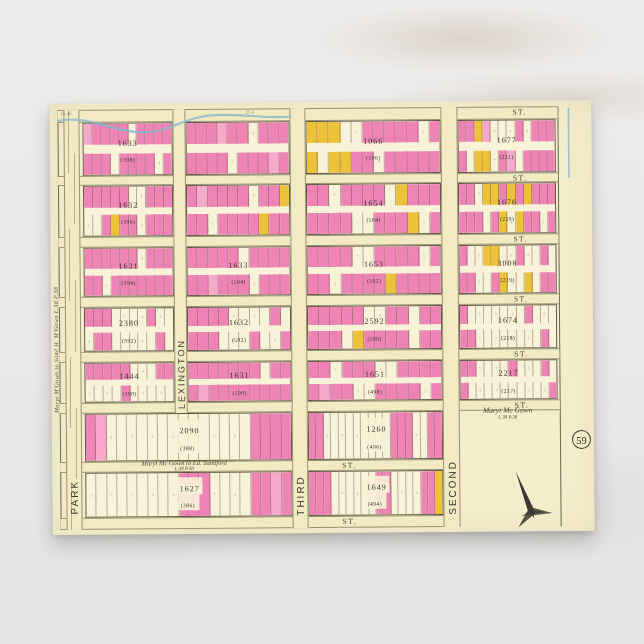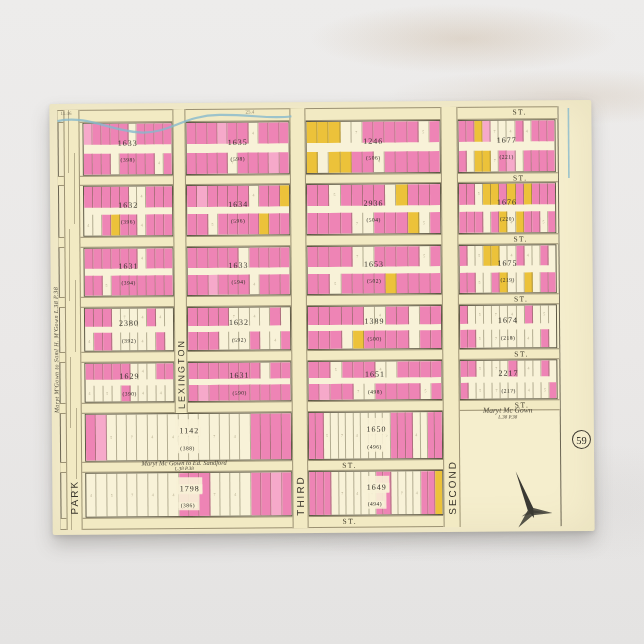--- a/index.html
+++ b/index.html
@@ -294,21 +294,21 @@
           <div class="lot" style="background: transparent;"></div>
           <div class="lot" style="background: transparent;">
             <i>4</i>
           </div>
           <div class="lot" style="background: transparent;"></div>
           <div class="lot" style="background: transparent;">
             <i>4</i>
           </div>
           <div class="lot" style="background: transparent;"></div>
         </div>
-        <div class="blk-label"><span><span class="num">1629</span><br><span class="sub">(390)</span></span></div>
+        <div class="blk-label"><span><span class="num">1444</span><br><span class="sub">(390)</span></span></div>
       </div>
       <div class="block" style="left: 136px; top: 19px; width: 104px; height: 53px; position: absolute;">
         <div class="lotrow top">
           <div class="lot" style="background: rgb(238, 132, 181);"></div>
           <div class="lot" style="background: rgb(238, 132, 181);"></div>
           <div class="lot" style="background: rgb(238, 132, 181);"></div>
           <div class="lot" style="background: rgb(246, 169, 202);"></div>
           <div class="lot" style="background: rgb(238, 132, 181);"></div>
           <div class="lot" style="background: rgb(238, 132, 181);"></div>
           <div class="lot" style="background: transparent;">
@@ -325,21 +325,20 @@
           <div class="lot" style="background: rgb(238, 132, 181);"></div>
           <div class="lot" style="background: transparent;">
             <i>7</i>
           </div>
           <div class="lot" style="background: rgb(238, 132, 181);"></div>
           <div class="lot" style="background: rgb(238, 132, 181);"></div>
           <div class="lot" style="background: rgb(238, 132, 181);"></div>
           <div class="lot" style="background: rgb(246, 169, 202);"></div>
           <div class="lot" style="background: rgb(238, 132, 181);"></div>
         </div>
-        <div class="blk-label"><span><span class="num">1635</span><br><span class="sub">(598)</span></span></div>
       </div>
       <div class="block" style="left: 136px; top: 82px; width: 104px; height: 51px; position: absolute;">
         <div class="lotrow top">
           <div class="lot" style="background: rgb(238, 132, 181);"></div>
           <div class="lot" style="background: rgb(246, 169, 202);"></div>
           <div class="lot" style="background: rgb(238, 132, 181);"></div>
           <div class="lot" style="background: rgb(238, 132, 181);"></div>
           <div class="lot" style="background: rgb(238, 132, 181);"></div>
           <div class="lot" style="background: rgb(238, 132, 181);"></div>
           <div class="lot" style="background: transparent;">
@@ -356,21 +355,20 @@
             <i>5</i>
           </div>
           <div class="lot" style="background: rgb(238, 132, 181);"></div>
           <div class="lot" style="background: rgb(238, 132, 181);"></div>
           <div class="lot" style="background: rgb(238, 132, 181);"></div>
           <div class="lot" style="background: rgb(238, 132, 181);"></div>
           <div class="lot" style="background: rgb(236, 194, 58);"></div>
           <div class="lot" style="background: rgb(238, 132, 181);"></div>
           <div class="lot" style="background: rgb(238, 132, 181);"></div>
         </div>
-        <div class="blk-label"><span><span class="num">1634</span><br><span class="sub">(596)</span></span></div>
       </div>
       <div class="block" style="left: 136px; top: 144px; width: 104px; height: 49px; position: absolute;">
         <div class="lotrow top">
           <div class="lot" style="background: rgb(238, 132, 181);"></div>
           <div class="lot" style="background: rgb(238, 132, 181);"></div>
           <div class="lot" style="background: rgb(238, 132, 181);"></div>
           <div class="lot" style="background: rgb(238, 132, 181);"></div>
           <div class="lot" style="background: rgb(238, 132, 181);"></div>
           <div class="lot" style="background: transparent;"></div>
           <div class="lot" style="background: rgb(238, 132, 181);"></div>
@@ -484,21 +482,21 @@
           <div class="lot" style="background: rgb(238, 132, 181);"></div>
           <div class="lot" style="background: transparent;">
             <i>4</i>
           </div>
           <div class="lot" style="background: rgb(238, 132, 181);"></div>
           <div class="lot" style="background: rgb(238, 132, 181);"></div>
           <div class="lot" style="background: rgb(238, 132, 181);"></div>
           <div class="lot" style="background: rgb(238, 132, 181);"></div>
           <div class="lot" style="background: rgb(238, 132, 181);"></div>
         </div>
-        <div class="blk-label"><span><span class="num">1246</span><br><span class="sub">(506)</span></span></div>
+        <div class="blk-label"><span><span class="num">1066</span><br><span class="sub">(506)</span></span></div>
       </div>
       <div class="block" style="left: 256px; top: 82px; width: 135px; height: 51px; position: absolute;">
         <div class="lotrow top">
           <div class="lot" style="background: rgb(238, 132, 181);"></div>
           <div class="lot" style="background: rgb(238, 132, 181);"></div>
           <div class="lot" style="background: transparent;">
             <i>5</i>
           </div>
           <div class="lot" style="background: rgb(238, 132, 181);"></div>
           <div class="lot" style="background: rgb(238, 132, 181);"></div>
@@ -521,21 +519,21 @@
           <div class="lot" style="background: transparent;"></div>
           <div class="lot" style="background: rgb(238, 132, 181);"></div>
           <div class="lot" style="background: rgb(238, 132, 181);"></div>
           <div class="lot" style="background: rgb(238, 132, 181);"></div>
           <div class="lot" style="background: rgb(236, 194, 58);"></div>
           <div class="lot" style="background: transparent;">
             <i>5</i>
           </div>
           <div class="lot" style="background: rgb(238, 132, 181);"></div>
         </div>
-        <div class="blk-label"><span><span class="num">2936</span><br><span class="sub">(504)</span></span></div>
+        <div class="blk-label"><span><span class="num">1654</span><br><span class="sub">(504)</span></span></div>
       </div>
       <div class="block" style="left: 256px; top: 144px; width: 135px; height: 49px; position: absolute;">
         <div class="lotrow top">
           <div class="lot" style="background: rgb(238, 132, 181);"></div>
           <div class="lot" style="background: rgb(238, 132, 181);"></div>
           <div class="lot" style="background: rgb(238, 132, 181);"></div>
           <div class="lot" style="background: rgb(238, 132, 181);"></div>
           <div class="lot" style="background: transparent;">
             <i>7</i>
           </div>
@@ -591,21 +589,21 @@
           <div class="lot" style="background: transparent;"></div>
           <div class="lot" style="background: rgb(236, 194, 58);"></div>
           <div class="lot" style="background: rgb(238, 132, 181);"></div>
           <div class="lot" style="background: rgb(238, 132, 181);"></div>
           <div class="lot" style="background: rgb(238, 132, 181);"></div>
           <div class="lot" style="background: rgb(238, 132, 181);"></div>
           <div class="lot" style="background: transparent;"></div>
           <div class="lot" style="background: rgb(238, 132, 181);"></div>
           <div class="lot" style="background: rgb(238, 132, 181);"></div>
         </div>
-        <div class="blk-label"><span><span class="num">1389</span><br><span class="sub">(500)</span></span></div>
+        <div class="blk-label"><span><span class="num">2592</span><br><span class="sub">(500)</span></span></div>
       </div>
       <div class="block" style="left: 256px; top: 259px; width: 135px; height: 40px; position: absolute;">
         <div class="lotrow top">
           <div class="lot" style="background: rgb(238, 132, 181);"></div>
           <div class="lot" style="background: rgb(238, 132, 181);"></div>
           <div class="lot" style="background: transparent;">
             <i>5</i>
           </div>
           <div class="lot" style="background: rgb(238, 132, 181);"></div>
           <div class="lot" style="background: rgb(238, 132, 181);"></div>
@@ -665,21 +663,21 @@
           <div class="lot" style="background: rgb(238, 132, 181);"></div>
           <div class="lot" style="background: rgb(238, 132, 181);"></div>
           <div class="lot" style="background: rgb(238, 132, 181);"></div>
           <div class="lot" style="background: transparent;">
             <i>4</i>
           </div>
           <div class="lot" style="background: transparent;"></div>
           <div class="lot" style="background: rgb(238, 132, 181);"></div>
           <div class="lot" style="background: rgb(238, 132, 181);"></div>
         </div>
-        <div class="blk-label chip"><span><span class="num">1650</span><br><span class="sub">(496)</span></span></div>
+        <div class="blk-label chip"><span><span class="num">1260</span><br><span class="sub">(496)</span></span></div>
       </div>
       <div class="block" style="left: 256px; top: 369px; width: 135px; height: 45px; position: absolute;">
         <div class="lotrow full">
           <div class="lot" style="background: rgb(238, 132, 181);"></div>
           <div class="lot" style="background: rgb(238, 132, 181);"></div>
           <div class="lot" style="background: rgb(238, 132, 181);"></div>
           <div class="lot" style="background: transparent;"></div>
           <div class="lot" style="background: transparent;">
             <i>7</i>
           </div>
@@ -815,21 +813,21 @@
           <div class="lot" style="background: rgb(236, 194, 58);"></div>
           <div class="lot" style="background: transparent;">
             <i>4</i>
           </div>
           <div class="lot" style="background: transparent;"></div>
           <div class="lot" style="background: rgb(236, 194, 58);"></div>
           <div class="lot" style="background: transparent;"></div>
           <div class="lot" style="background: rgb(238, 132, 181);"></div>
           <div class="lot" style="background: rgb(238, 132, 181);"></div>
         </div>
-        <div class="blk-label"><span><span class="num">1675</span><br><span class="sub">(219)</span></span></div>
+        <div class="blk-label"><span><span class="num">3008</span><br><span class="sub">(219)</span></span></div>
       </div>
       <div class="block" style="left: 408px; top: 204px; width: 98px; height: 44px; position: absolute;">
         <div class="lotrow top">
           <div class="lot" style="background: rgb(238, 132, 181);"></div>
           <div class="lot" style="background: transparent;"></div>
           <div class="lot" style="background: transparent;">
             <i>5</i>
           </div>
           <div class="lot" style="background: transparent;"></div>
           <div class="lot" style="background: transparent;">
@@ -948,21 +946,21 @@
           <div class="lot" style="background: transparent;"></div>
           <div class="lot" style="background: transparent;">
             <i>4</i>
           </div>
           <div class="lot" style="background: transparent;"></div>
           <div class="lot" style="background: rgb(238, 132, 181);"></div>
           <div class="lot" style="background: rgb(238, 132, 181);"></div>
           <div class="lot" style="background: rgb(238, 132, 181);"></div>
           <div class="lot" style="background: rgb(238, 132, 181);"></div>
         </div>
-        <div class="blk-label chip"><span><span class="num">1142</span><br><span class="sub">(388)</span></span></div>
+        <div class="blk-label chip"><span><span class="num">2090</span><br><span class="sub">(388)</span></span></div>
       </div>
       <div class="block" style="left: 33px; top: 369px; width: 207px; height: 45px; position: absolute;">
         <div class="lotrow full">
           <div class="lot" style="background: transparent;">
             <i>4</i>
           </div>
           <div class="lot" style="background: transparent;"></div>
           <div class="lot" style="background: transparent;">
             <i>5</i>
           </div>
@@ -987,21 +985,21 @@
           <div class="lot" style="background: transparent;"></div>
           <div class="lot" style="background: transparent;">
             <i>4</i>
           </div>
           <div class="lot" style="background: transparent;"></div>
           <div class="lot" style="background: rgb(238, 132, 181);"></div>
           <div class="lot" style="background: rgb(238, 132, 181);"></div>
           <div class="lot" style="background: rgb(246, 169, 202);"></div>
           <div class="lot" style="background: rgb(238, 132, 181);"></div>
         </div>
-        <div class="blk-label chip"><span><span class="num">1798</span><br><span class="sub">(386)</span></span></div>
+        <div class="blk-label chip"><span><span class="num">1627</span><br><span class="sub">(386)</span></span></div>
       </div>
     </div>
 
   <svg width="542" height="431" style="left:0;top:0;z-index:4;pointer-events:none;">
     <path d="M8,17 C38,11 60,27 90,29 C120,31 134,12 170,12 C203,12 222,17 242,14" fill="none" stroke="#86b9cd" stroke-width="2.2" opacity="0.8"></path>
     <line x1="519" y1="8" x2="519" y2="78" stroke="#86b9cd" stroke-width="1.6" opacity="0.8"></line>
   </svg>
 
   <div id="margin-deed" class="abs deed">Maryt M'Gown to Saml H. M'Gown  L.38 P.38</div>
 

